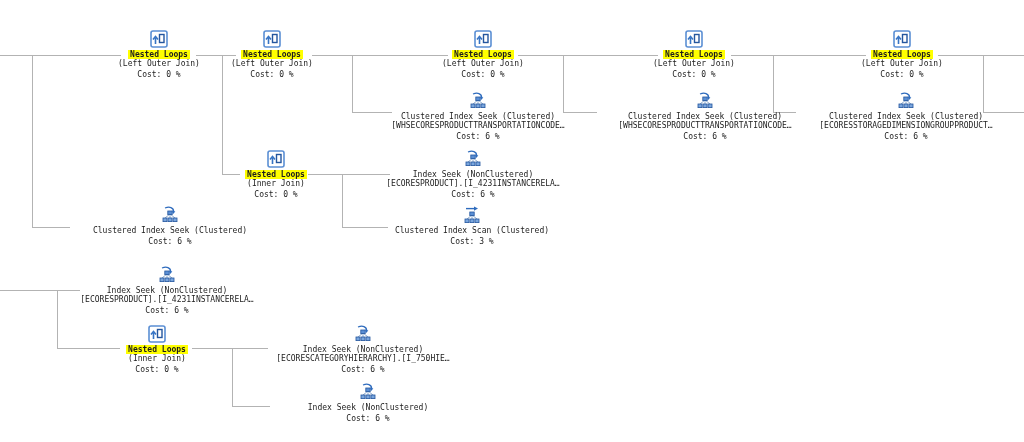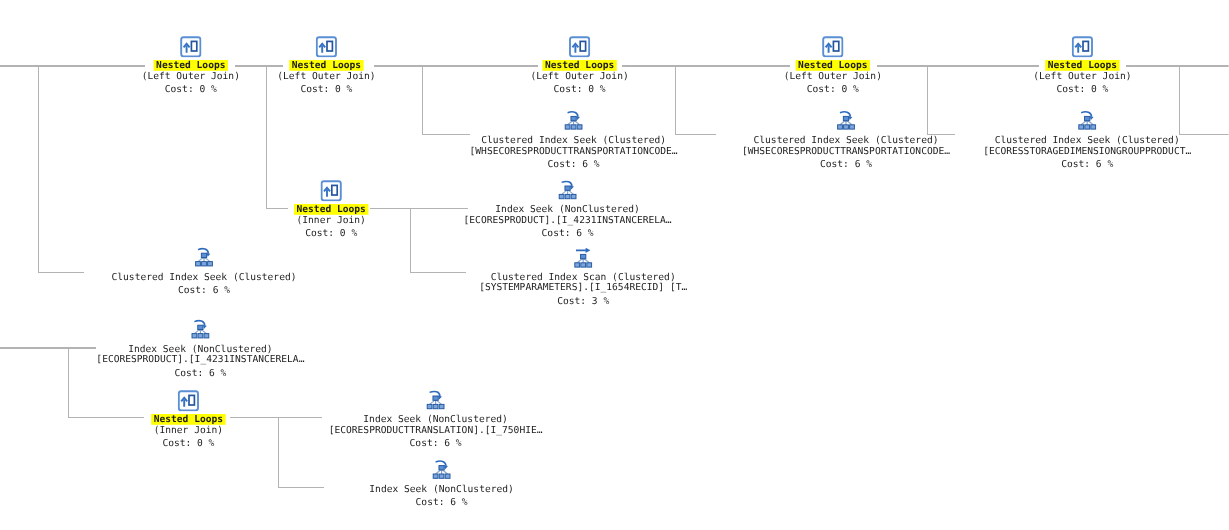--- a/index.html
+++ b/index.html
@@ -159,26 +159,25 @@
 
   <div class="node wide" style="left:355px;top:150px">
     <div class="icon"><svg width="18" height="18">
           <use href="#g-seek"></use>
         </svg></div>
     <div class="line">Index Seek (NonClustered)</div>
     <div class="line">[ECORESPRODUCT].[I_4231INSTANCERELA…</div>
     <div class="line cost">Cost: 6 %</div>
   </div>
 
-  <div class="node wide" style="left:368px;top:206px">
+  <div class="node wide" style="left:354px;top:206px">
     <div class="icon"><svg width="18" height="18">
           <use href="#g-scan"></use>
         </svg></div>
     <div class="line">Clustered Index Scan (Clustered)</div>
-    <div class="line">[SYSTEMPARAMETERS].[I_1654RECID] [T…</div>
     <div class="line cost">Cost: 3 %</div>
   </div>
 
   <div class="node wide" style="left:52px;top:206px">
     <div class="icon"><svg width="18" height="18">
           <use href="#g-seek"></use>
         </svg></div>
     <div class="line">Clustered Index Seek (Clustered)</div>
     <div class="line cost">Cost: 6 %</div>
   </div>
@@ -199,21 +198,21 @@
     <div class="line"><span class="hl">Nested Loops</span></div>
     <div class="line">(Inner Join)</div>
     <div class="line cost">Cost: 0 %</div>
   </div>
 
   <div class="node wide" style="left:245px;top:325px">
     <div class="icon"><svg width="18" height="18">
           <use href="#g-seek"></use>
         </svg></div>
     <div class="line">Index Seek (NonClustered)</div>
-    <div class="line">[ECORESPRODUCTTRANSLATION].[I_750HIE…</div>
+    <div class="line">[ECORESCATEGORYHIERARCHY].[I_750HIE…</div>
     <div class="line cost">Cost: 6 %</div>
   </div>
 
   <div class="node wide" style="left:250px;top:383px">
     <div class="icon"><svg width="18" height="18">
           <use href="#g-seek"></use>
         </svg></div>
     <div class="line">Index Seek (NonClustered)</div>
     <div class="line cost">Cost: 6 %</div>
   </div>

